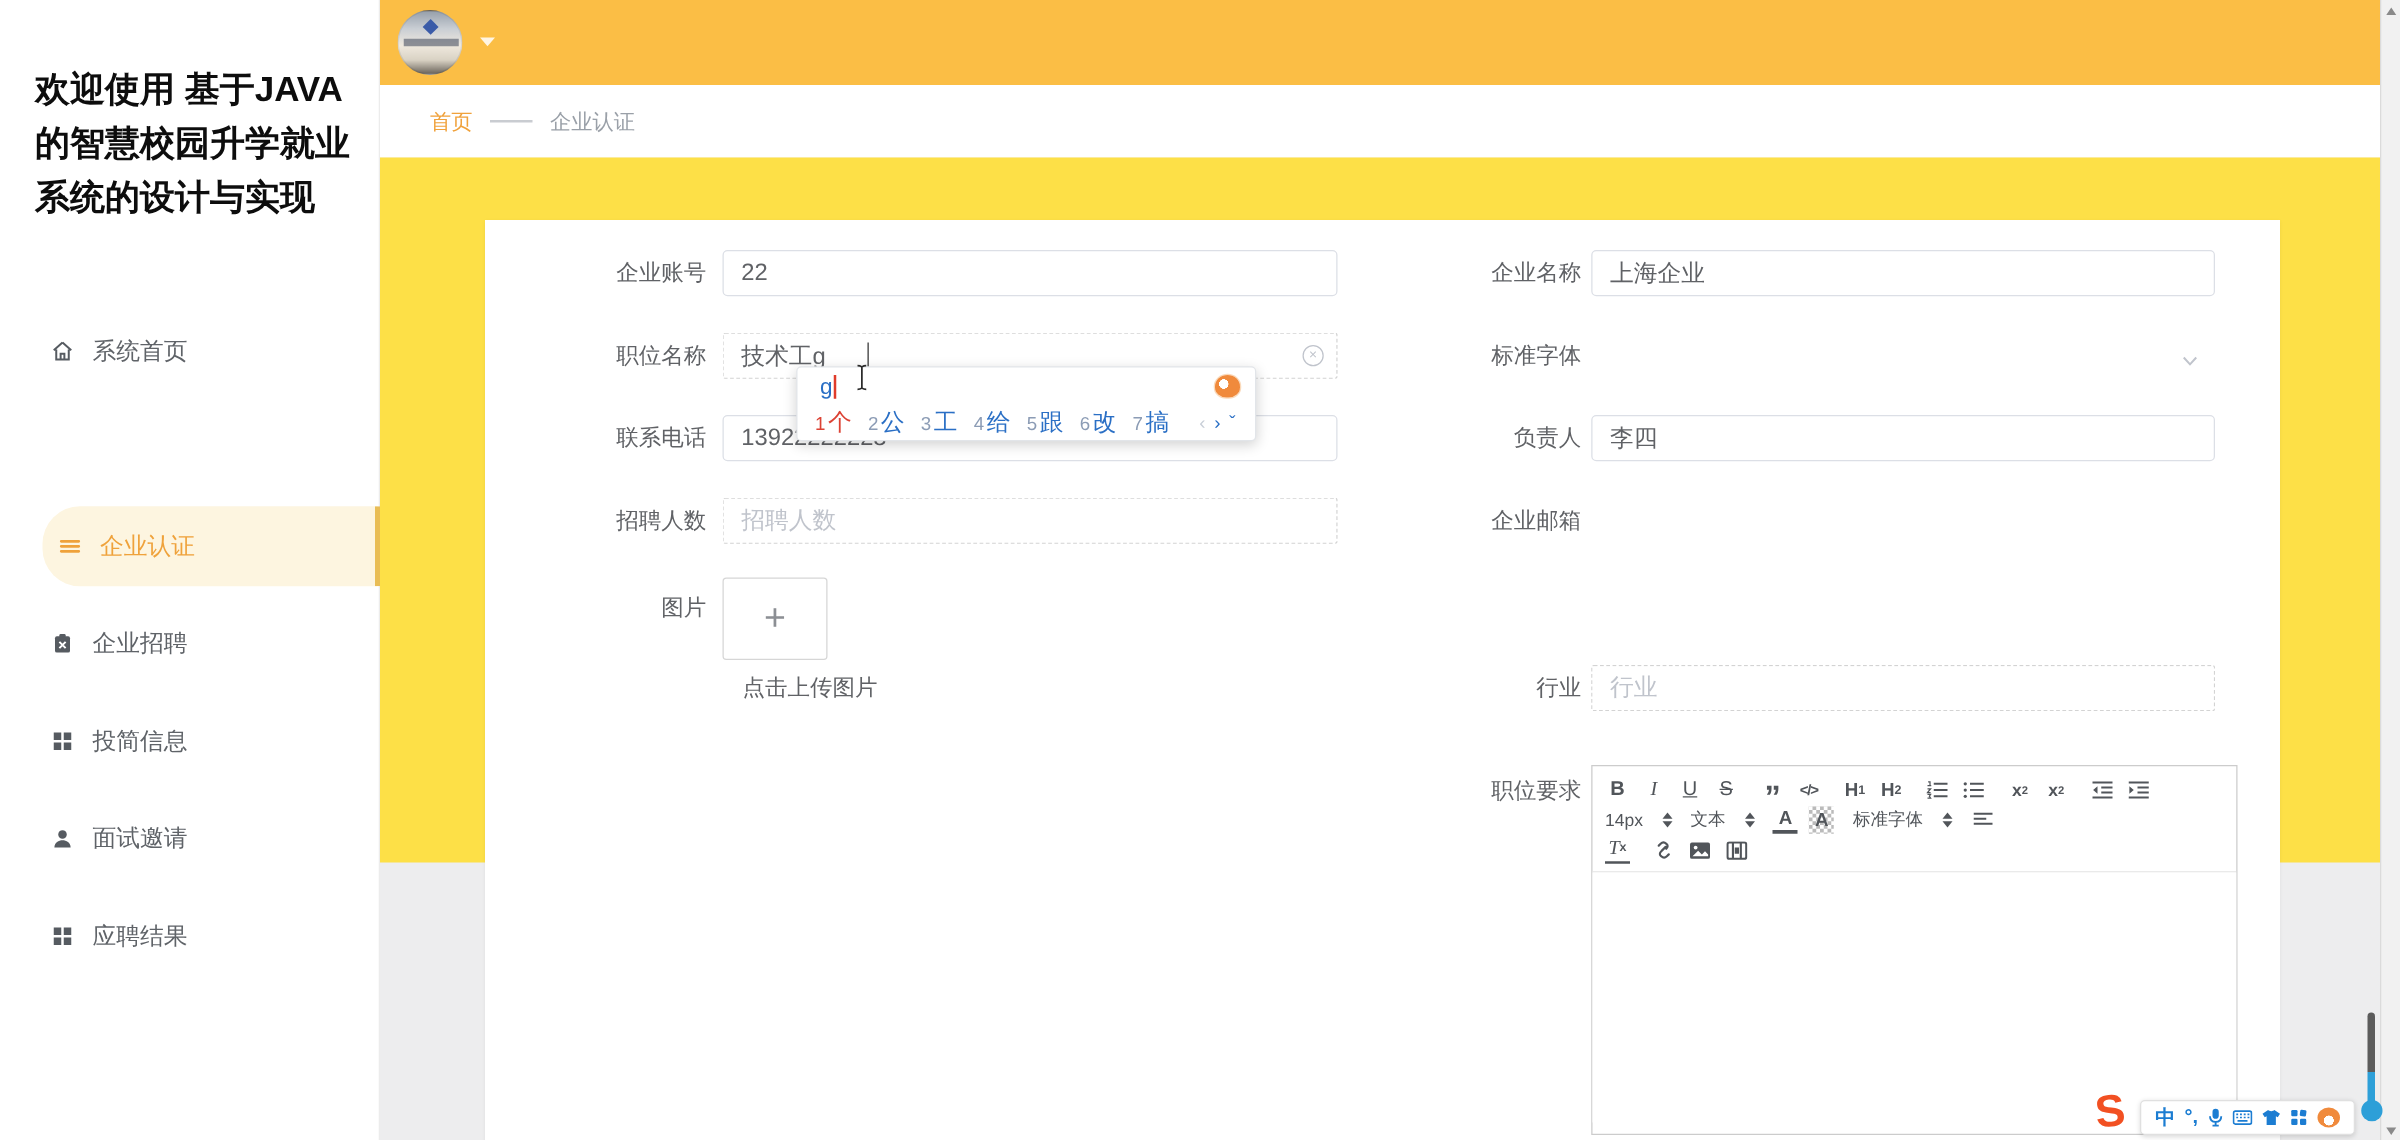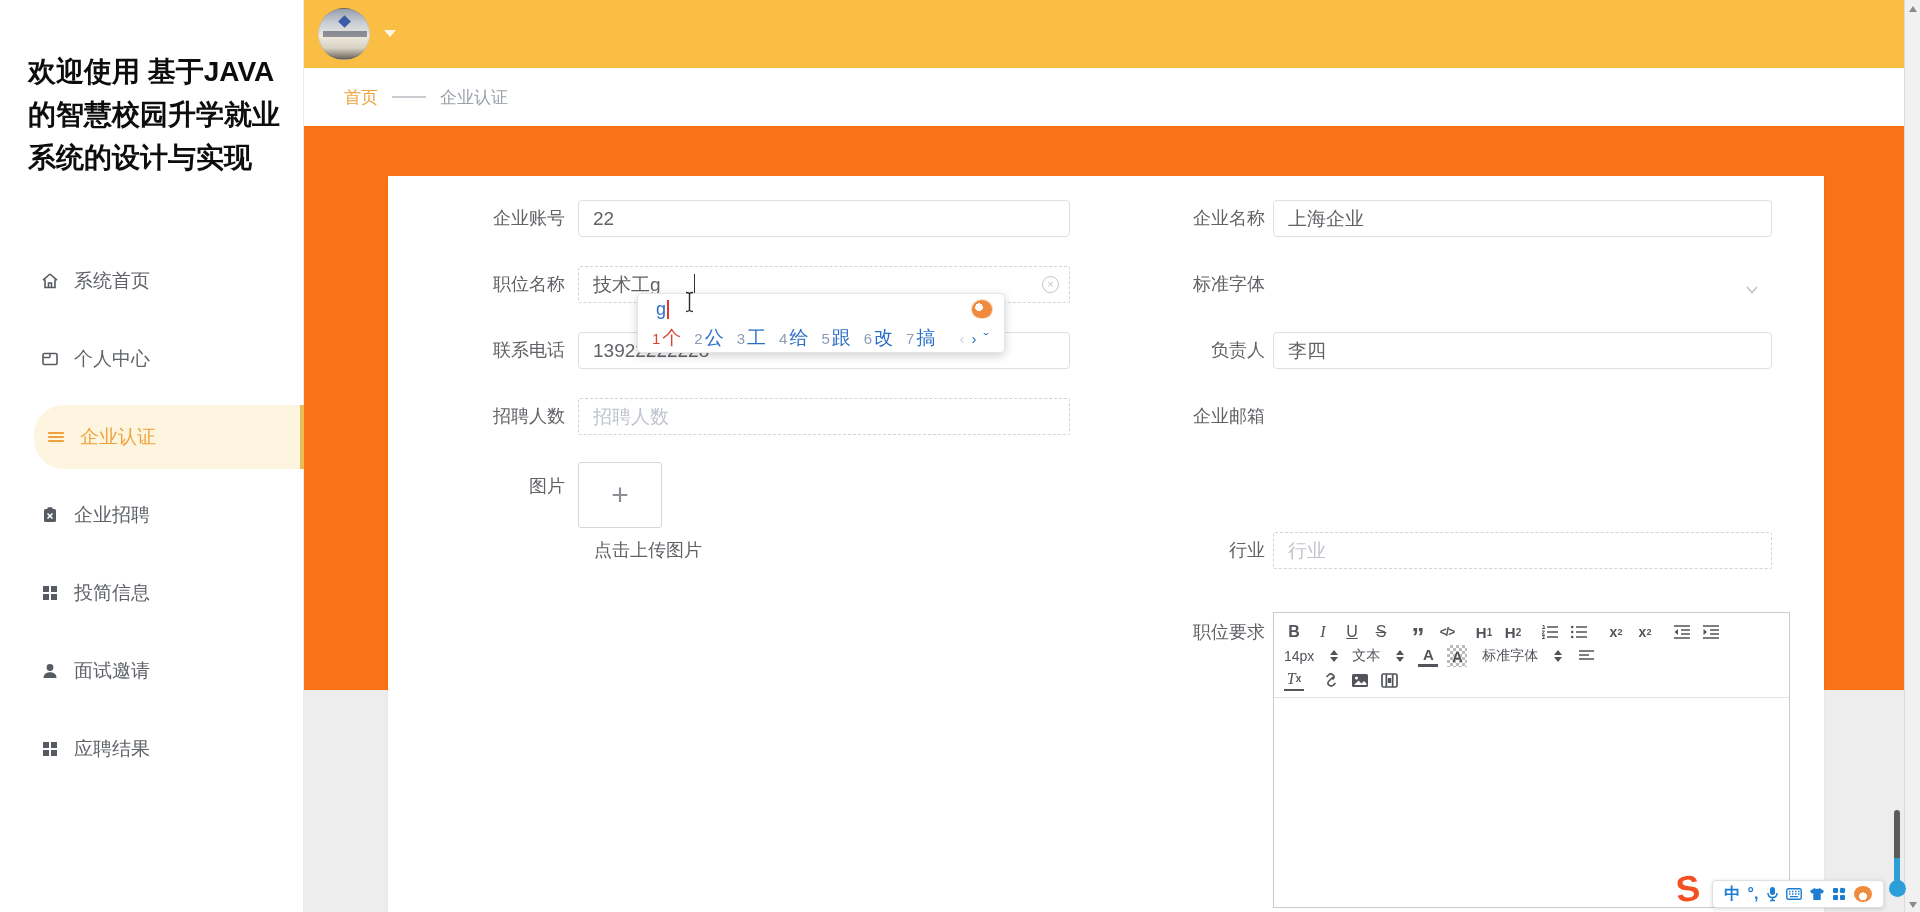--- a/index.html
+++ b/index.html
@@ -33,21 +33,21 @@
     border-top:7px solid rgba(255,255,255,.85); cursor:pointer; }
 
   
   #breadcrumb-bar { position:absolute; left:304px; top:68px; width:1600px; height:58px;
     background:#fff; display:flex; align-items:center; padding-left:40px; }
   #crumb-home { color:#F0A23C; font-size:17px; cursor:pointer; }
   .crumb-sep { display:inline-block; width:34px; height:2px; background:#c9ccd1; margin:0 14px; }
   #crumb-current { color:#9aa0a8; font-size:17px; }
 
   
-  #content { position:absolute; left:304px; top:126px; width:1600px; height:564px; background:#f97316; }
+  #content { position:absolute; left:304px; top:126px; width:1600px; height:564px; background:#fde047; }
   #card { position:absolute; left:84px; top:50px; width:1436px; height:790px; background:#fff;
     box-shadow:0 1px 3px rgba(0,0,0,.06); }
 
   .f-label { position:absolute; width:165px; text-align:right; font-size:18px; color:#606266;
     line-height:37px; white-space:nowrap; }
   .f-input { position:absolute; height:37px; border:1px solid #DCDFE6; border-radius:4px;
     background:#fff; font-size:19px; color:#606266; padding:0 14px; outline:none;
     font-family:"Liberation Sans","DejaVu Sans",sans-serif; }
   .f-input::placeholder { color:#C0C4CC; }
   .dashed { border:1px dashed #D3D3D3; border-radius:2px;gap:32px; }
@@ -162,29 +162,20 @@
 
   <div class="menu-item" style="top:249px">
     <span class="mi-icon">
       <svg width="18" height="18" viewBox="0 0 18 18">
           <path d="M9 2 L16 8.2 M2 8.2 L9 2 M4 7.5 V15.5 H14 V7.5 M7.5 15.5 V11 H10.5 V15.5" fill="none" stroke="currentColor" stroke-width="1.6"></path>
         </svg>
     </span>
     <span>系统首页</span>
   </div>
 
-  <div class="menu-item" style="top:327px">
-    <span class="mi-icon">
-      <svg width="18" height="18" viewBox="0 0 18 18">
-          <rect x="2" y="3.5" width="14" height="11" rx="1.2" fill="none" stroke="currentColor" stroke-width="1.6"></rect>
-          <path d="M2 7.5 H9 M9 3.5 V7.5" fill="none" stroke="currentColor" stroke-width="1.4"></path>
-        </svg>
-    </span>
-    <span>个人中心</span>
-  </div>
 
   <div class="menu-item active" style="top:405px">
     <span class="mi-icon">
       <svg width="18" height="18" viewBox="0 0 18 18">
           <path d="M2 5 H16 M2 9 H16 M2 13 H16" stroke="currentColor" stroke-width="2.2" stroke-linecap="round"></path>
         </svg>
     </span>
     <span>企业认证</span>
   </div>
 

